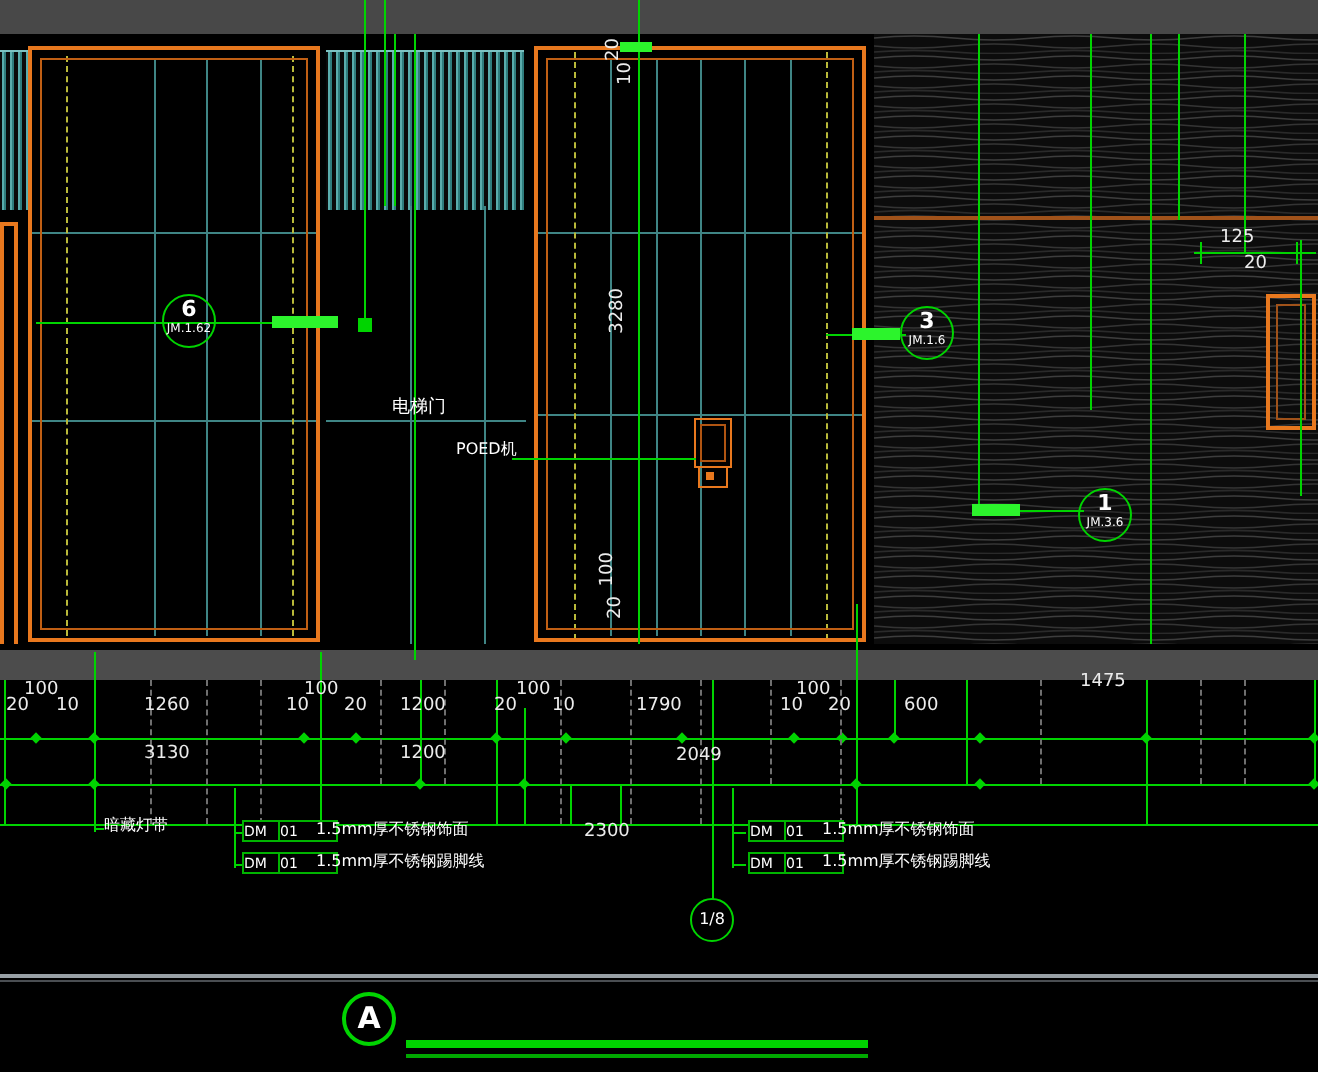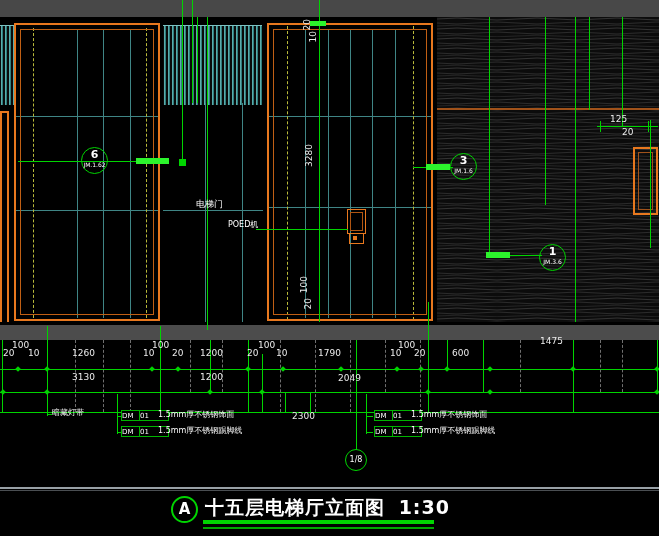--- a/index.html
+++ b/index.html
@@ -235,20 +235,16 @@
   <div class="nb" style="left:374px;top:410px">DM</div>
   <div class="nb" style="left:392px;top:410px">01</div>
   <div class="nt" style="left:411px;top:411px">1.5mm厚不锈钢饰面</div>
   <div class="nb" style="left:374px;top:426px">DM</div>
   <div class="nb" style="left:392px;top:426px">01</div>
   <div class="nt" style="left:411px;top:427px">1.5mm厚不锈钢踢脚线</div>
 
   <div class="abs" style="left:345px;top:449px;width:22px;height:22px;border:1.5px solid #00d400;border-radius:50%;box-sizing:border-box;color:#fff;font-size:8px;line-height:19px;text-align:center">1/8</div>
 
   <div class="abs" style="left:171px;top:496px;width:27px;height:27px;border:2px solid #00d400;border-radius:50%;box-sizing:border-box;color:#fff;font-size:15px;font-weight:bold;line-height:23px;text-align:center">A</div>
-  <div class="abs" style="left:205px;top:495px;color:#fff;font-size:19px;font-weight:bold;letter-spacing:1px;white-space:nowrap">
-    <span>十五层电梯厅立面图</span>
-    <span style="margin-left:6px">1:30</span>
-  </div>
   <div class="titleline" style="left:203px;top:520px;width:231px;height:4px"></div>
   <div class="titleline" style="left:203px;top:527px;width:231px;height:2px;background:#00a800"></div>
 
 </div>
 
 </body></html>

